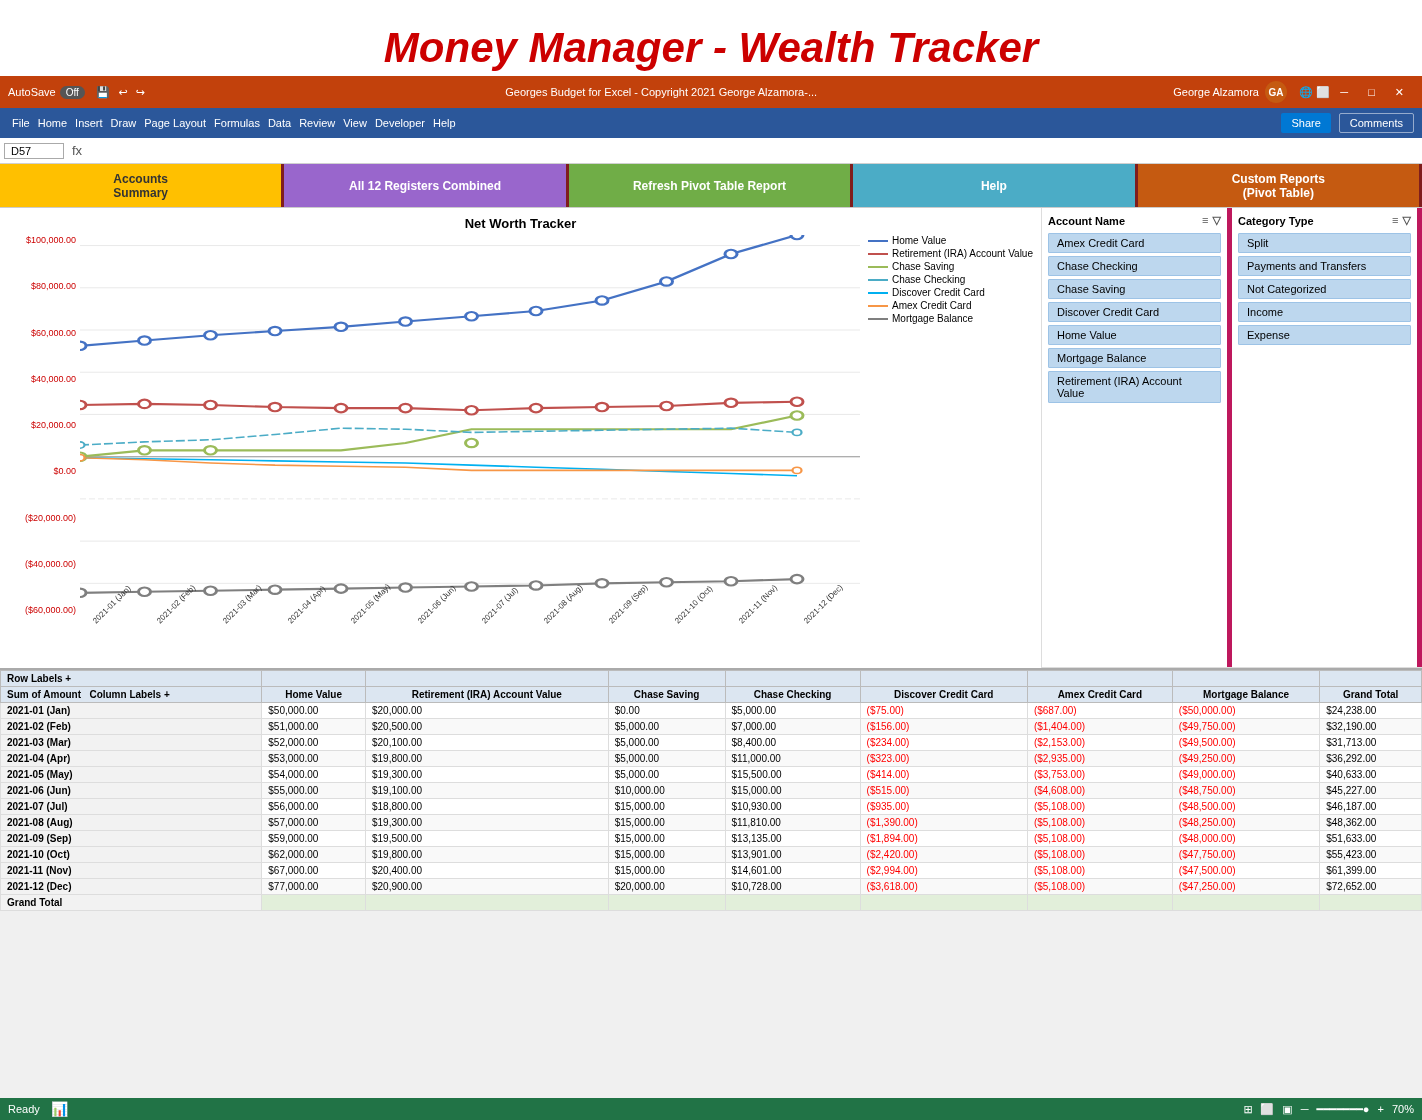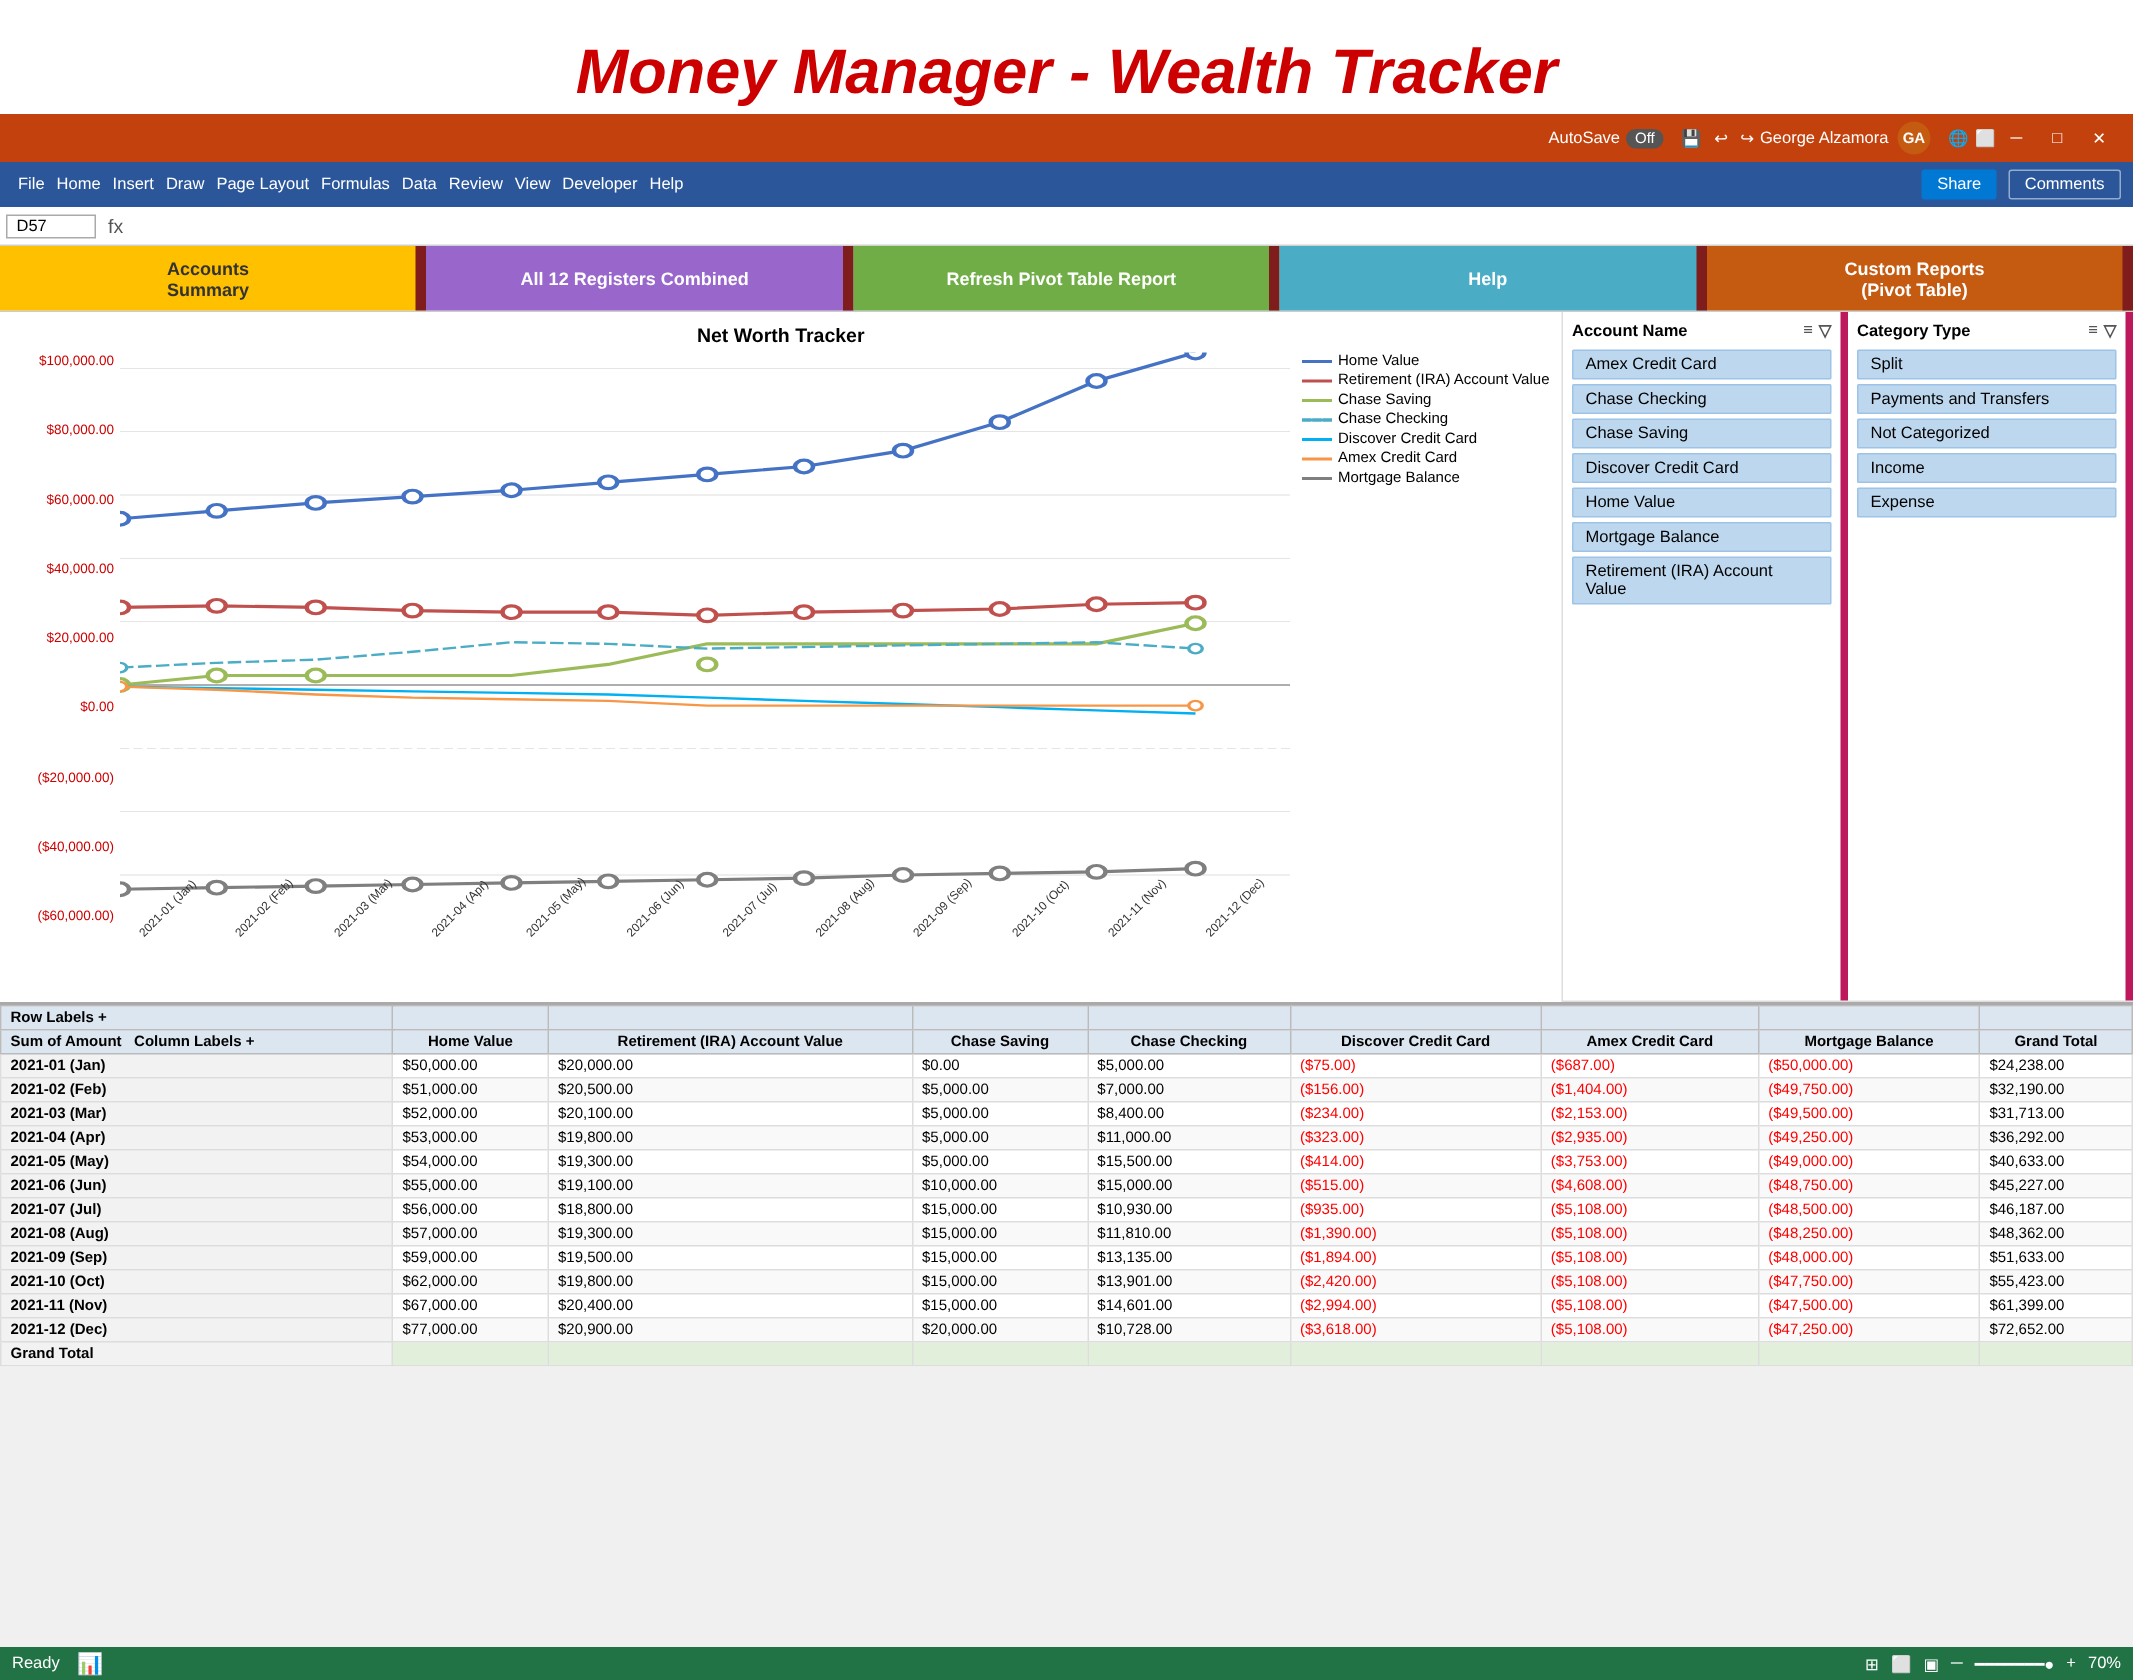--- a/index.html
+++ b/index.html
@@ -71,21 +71,21 @@
     }
     .tab-btn {
       display: flex;
       align-items: center;
       justify-content: center;
       flex: 1;
       cursor: pointer;
       font-size: 12px;
       font-weight: 600;
       text-align: center;
-      border-right: 7px solid #7f1d1d;
+      border-right: 3px solid #7f1d1d;
       padding: 4px 8px;
     }
     .tab-accounts { background: #ffc000; color: #333; }
     .tab-registers { background: #9966cc; color: white; }
     .tab-refresh { background: #70ad47; color: white; }
     .tab-help { background: #4bacc6; color: white; }
     .tab-custom { background: #c55a11; color: white; }
 
     
     .main-content {
@@ -203,20 +203,21 @@
 <div class="app-title">Money Manager - Wealth Tracker</div>
 
 <div class="title-bar">
   <div class="autosave">
     <span>AutoSave</span>
     <span class="autosave-badge">Off</span>
   </div>
   <span style="margin: 0 4px; cursor:pointer;">💾</span>
   <span style="margin: 0 4px; cursor:pointer;">↩</span>
   <span style="margin: 0 4px; cursor:pointer;">↪</span>
+  <div class="file-name">Georges Budget for Excel - Copyright 2021 George Alzamora-...</div>
   <div class="user-info">
     <span>George Alzamora</span>
     <div class="avatar">GA</div>
   </div>
   <span style="margin-left:12px; cursor:pointer;">🌐</span>
   <span style="margin-left:4px; cursor:pointer;">⬜</span>
   <div class="win-btn">─</div>
   <div class="win-btn">□</div>
   <div class="win-btn close">✕</div>
 </div>

